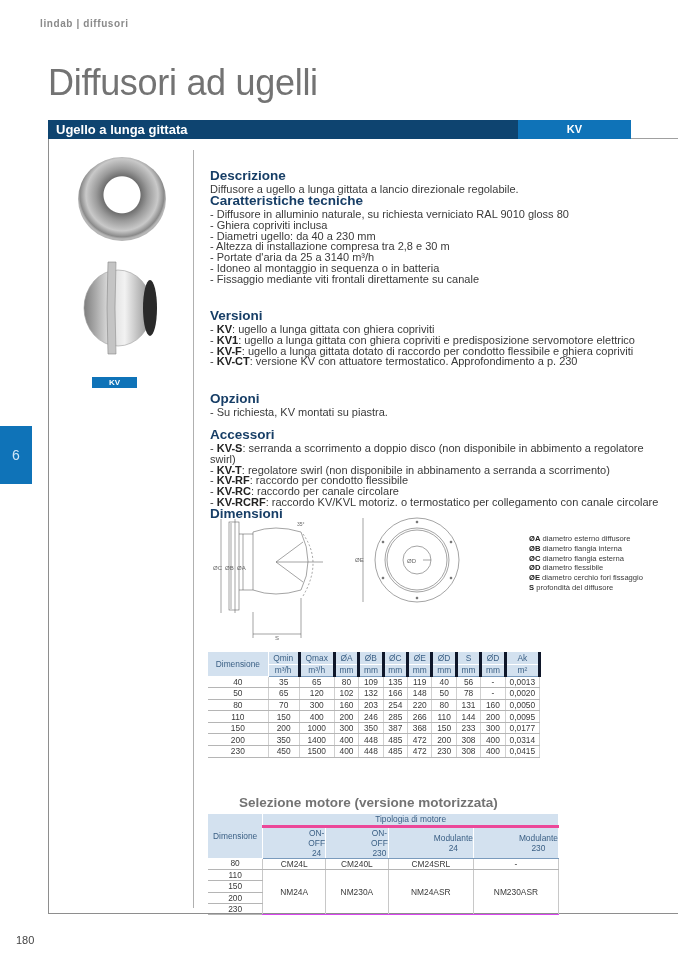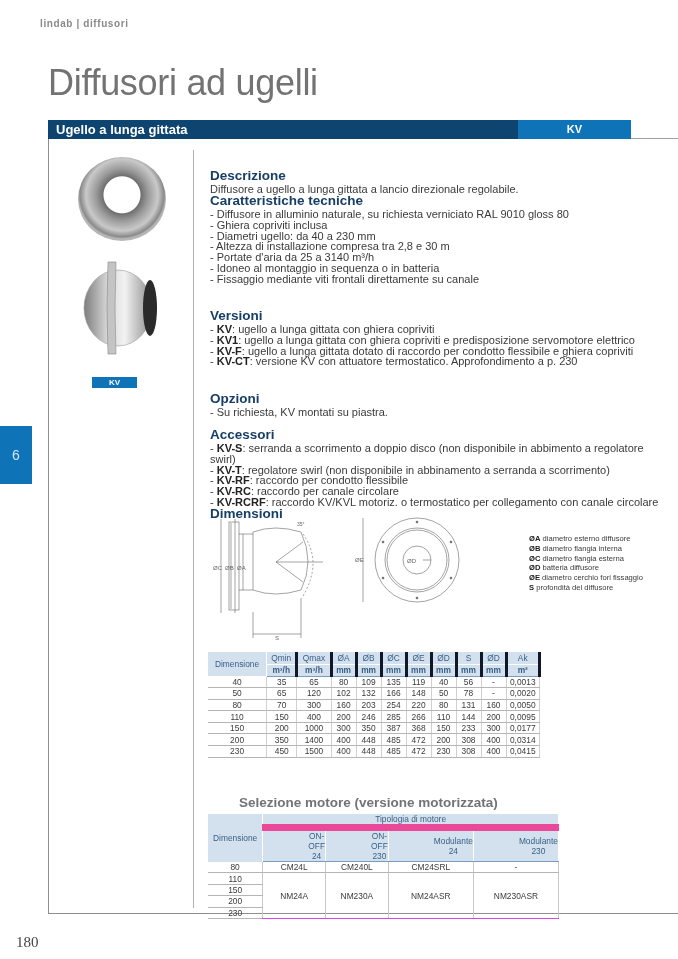--- a/index.html
+++ b/index.html
@@ -12,44 +12,44 @@
   .header-bar .dark { position: absolute; left: 0; top: 0; width: 470px; height: 19px; background: #0e4470; }
   .header-bar .light { position: absolute; left: 470px; top: 0; width: 113px; height: 19px; background: #0f73b8; }
   .header-bar .line { position: absolute; left: 583px; top: 18px; width: 47px; height: 1px; background: #a0a0a0; }
   .header-bar .title { position: absolute; left: 8px; top: 2px; font-size: 13px; font-weight: bold; color: #ffffff; }
   .header-bar .code { position: absolute; left: 470px; width: 113px; top: 3px; text-align: center; font-size: 11px; font-weight: bold; color: #ffffff; }
   .frame-left { position: absolute; left: 48px; top: 139px; width: 1px; height: 775px; background: #8e8e8e; }
   .frame-bottom { position: absolute; left: 48px; top: 913px; width: 630px; height: 1px; background: #8e8e8e; }
   .inner-div { position: absolute; left: 193px; top: 150px; width: 1px; height: 758px; background: #b0b0b0; }
   .chapter-tab { position: absolute; left: 0; top: 426px; width: 32px; height: 58px; background: #0f73b8;
                  color: #cfe6f7; font-size: 14px; display: flex; align-items: center; justify-content: center; }
-  .page-number { position: absolute; left: 16px; top: 934px; font-size: 15px; color: #444; font-family: Liberation Serif, serif; }
+  .page-number { position: absolute; left: 16px; top: 934px; font-size: 11px; color: #444; }
   .product-img1 { position: absolute; left: 78px; top: 157px; width: 88px; height: 84px; border-radius: 50%;
                   background: radial-gradient(circle at 50% 45%, #ffffff 0 18px, #6f6f6f 19px, #9a9a9a 26px, #c9c9c9 36px, #8a8a8a 42px, #b6b6b6 44px); }
   .product-img2 { position: absolute; left: 80px; top: 258px; width: 80px; height: 100px; }
   .kv-badge { position: absolute; left: 92px; top: 377px; width: 45px; height: 11px; background: #0f73b8;
               color: #fff; font-size: 8px; font-weight: bold; text-align: center; line-height: 11px; }
   .sec-title { font-size: 13.5px; font-weight: bold; color: #173e66; line-height: 16px; margin-top: 16px; }
   .sec-body { font-size: 11px; line-height: 10.8px; color: #3a3a3a; }
   .sec-body b { color: #222; }
   .sec { position: absolute; left: 210px; width: 460px; }
   .diagram { position: absolute; left: 205px; top: 512px; width: 260px; height: 130px; }
   .legend { position: absolute; left: 509px; top: 534px; font-size: 7.6px; line-height: 9.8px; color: #3a3a3a; margin-left: 20px; }
   .legend b { color: #222; }
   table { border-collapse: collapse; font-size: 8.4px; color: #3a3a3a; }
   .dim-table { position: absolute; left: 208px; top: 652px; width: 333px; }
   .dim-table th { background: #d3e1ef; color: #3a5f84; font-weight: normal; text-align: center; padding: 0 1px; height: 12px; border-right: 3px solid #0f172a; }
   .dim-table th.dimh { border-right: 1px solid #fff; }
-  .dim-table tr.units th { border-top: 1px solid #ffffff; border-bottom: 1px solid #7a9bbd; font-weight: bold; }
+  .dim-table tr.units th { border-top: 1px solid #ffffff; border-bottom: 1px solid #7a9bbd; }
   .dim-table td { text-align: center; height: 11.6px; border-bottom: 1px solid #b5b5b5; border-right: 1px solid #d0d0d0; padding: 0; }
   .dim-table td:first-child { background: #fff; }
   .motor-title { position: absolute; left: 210px; top: 795px; font-size: 13.5px; font-weight: bold; color: #737373; margin-left: 29px; }
   .motor-table { position: absolute; left: 208px; top: 814px; width: 351px; }
   .motor-table th { background: #d3e1ef; color: #3a5f84; font-weight: normal; text-align: center; height: 12px; border-right: 1px solid #fff; }
-  .motor-table tr.sub th { border-top: 7px solid #ec4899; border-bottom: 1px solid #7a9bbd; padding-left: 45px; }
+  .motor-table tr.sub th { border-top: 3px solid #ec4899; border-bottom: 1px solid #7a9bbd; padding-left: 45px; }
   .motor-table td { text-align: center; height: 11.4px; border-bottom: 1px solid #b5b5b5; border-right: 1px solid #c8c8c8; }
   .motor-table td.merged { border-bottom: 1px solid #d946ef; }
 </style>
 </head>
 <body>
 
 <div class="breadcrumb">lindab | diffusori</div>
 <div class="page-title">Diffusori ad ugelli</div>
 
 <div class="header-bar">
@@ -169,21 +169,21 @@
   <circle cx="178" cy="66" r="1" fill="#666"></circle>
     <circle cx="246" cy="66" r="1" fill="#666"></circle>
   <text x="202" y="51" font-size="6" fill="#666" stroke="none">ØD</text>
   <line x1="218" y1="48" x2="226" y2="48"></line>
 </svg>
 
 <div class="legend">
   <div><b>ØA</b><span> diametro esterno diffusore</span></div>
   <div><b>ØB</b><span> diametro flangia interna</span></div>
   <div><b>ØC</b><span> diametro flangia esterna</span></div>
-  <div><b>ØD</b><span> batteria diffusore</span></div>
+  <div><b>ØD</b><span> diametro flessibile</span></div>
   <div><b>ØE</b><span> diametro cerchio fori fissaggio</span></div>
   <div><b>S</b><span> profondità del diffusore</span></div>
 </div>
 
 <table class="dim-table">
   <thead>
     <tr>
       <th rowspan="2" class="dimh">Dimensione</th>
       <th>Qmin</th>
       <th>Qmax</th>

